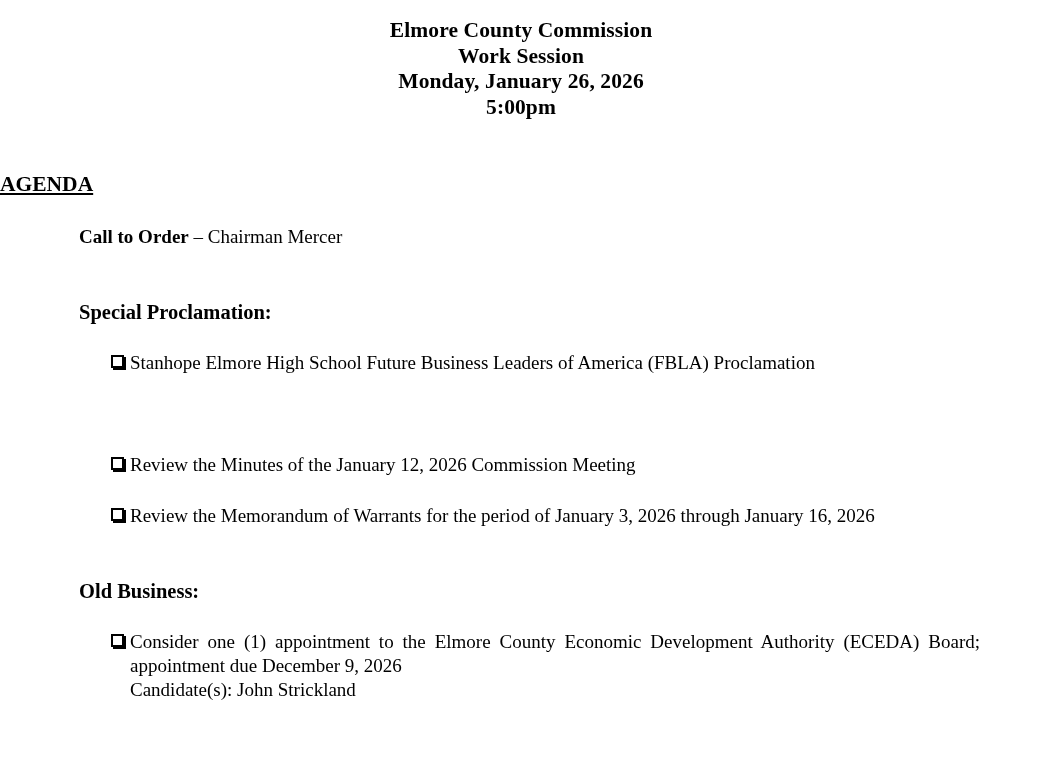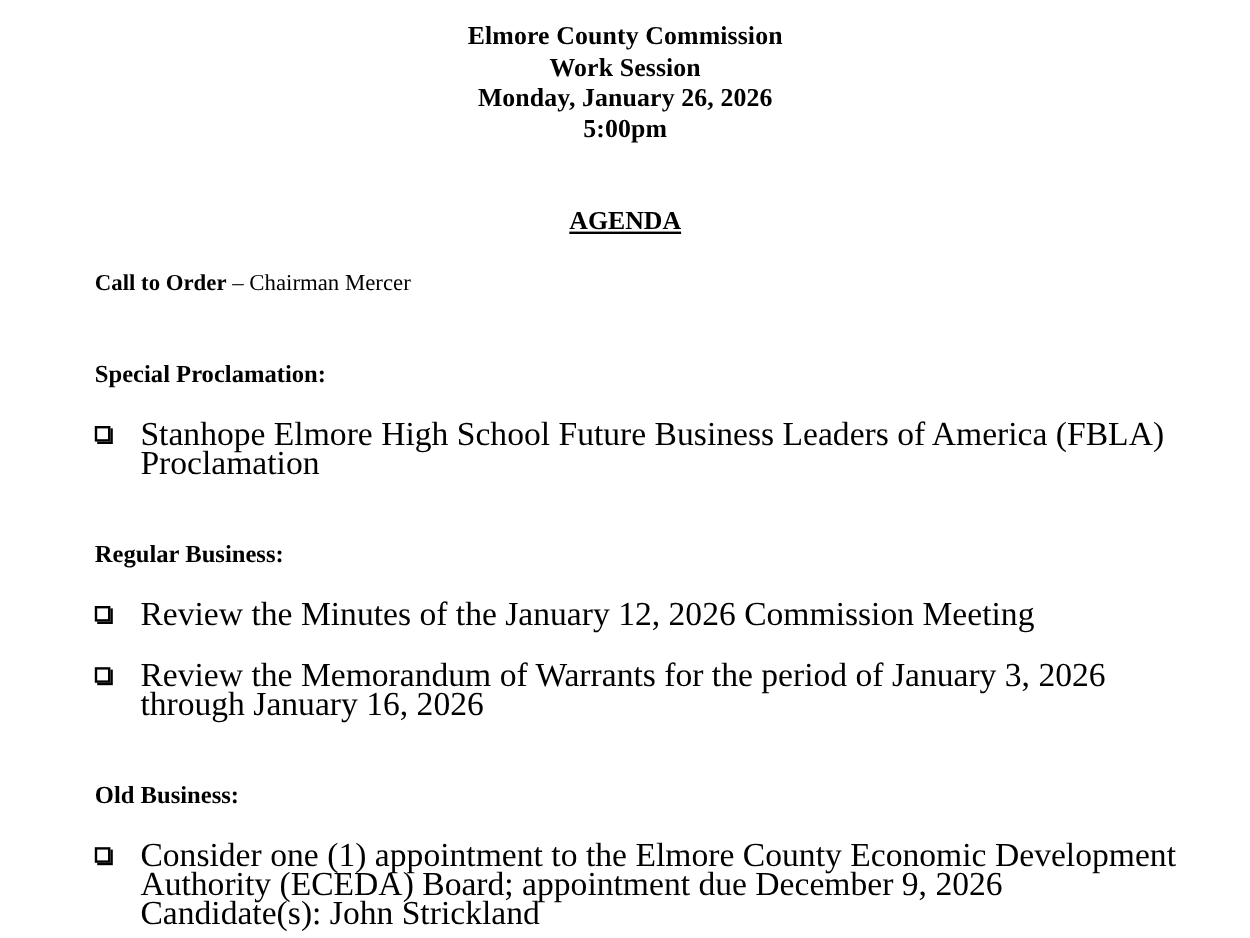--- a/index.html
+++ b/index.html
@@ -31,21 +31,21 @@
     line-height: 25.5px;
     padding-top: 18px;
     letter-spacing: 0.1px;
   }
   .doc-header div {
     white-space: nowrap;
   }
 
   
   .agenda-title-wrap {
-    text-align: center;
+    text-align: left;
     margin-top: 52px;
   }
   .agenda-title {
     display: inline-block;
     font-weight: bold;
     font-size: 21.5px;
     line-height: 24px;
     text-decoration: underline;
     text-underline-offset: 2px;
   }
@@ -75,24 +75,25 @@
   }
 
   
   .gap-call   { height: 51px; }
   .gap-bullet { height: 27px; }
   .gap-sec    { height: 51px; }
 
   
   .bullet-item {
     position: relative;
-    padding-left: 38px;
-    font-size: 28px;
+    padding-left: 19px;
+    font-size: 19px;
     line-height: 24px;
     margin-bottom: 0;
+    margin-left: 32px;
   }
   .bullet-box {
     position: absolute;
     left: 0;
     top: 4px;
     width: 13px;
     height: 13px;
     border: 2px solid #000;
     box-shadow: 2px 2px 0 0 #000;
     box-sizing: border-box;
@@ -135,21 +136,20 @@
 
     <div class="gap-bullet"></div>
 
     <div class="bullet-item">
       <span class="bullet-box"></span>
       <span class="bullet-text">Stanhope Elmore High School Future Business Leaders of America (FBLA) Proclamation</span>
     </div>
 
     <div class="gap-sec"></div>
 
-    <div class="section-heading">Regular Business:</div>
 
     <div class="gap-bullet"></div>
 
     <div class="bullet-item">
       <span class="bullet-box"></span>
       <span class="bullet-text">Review the Minutes of the January 12, 2026 Commission Meeting</span>
     </div>
 
     <div class="spacer-24"></div>
 

